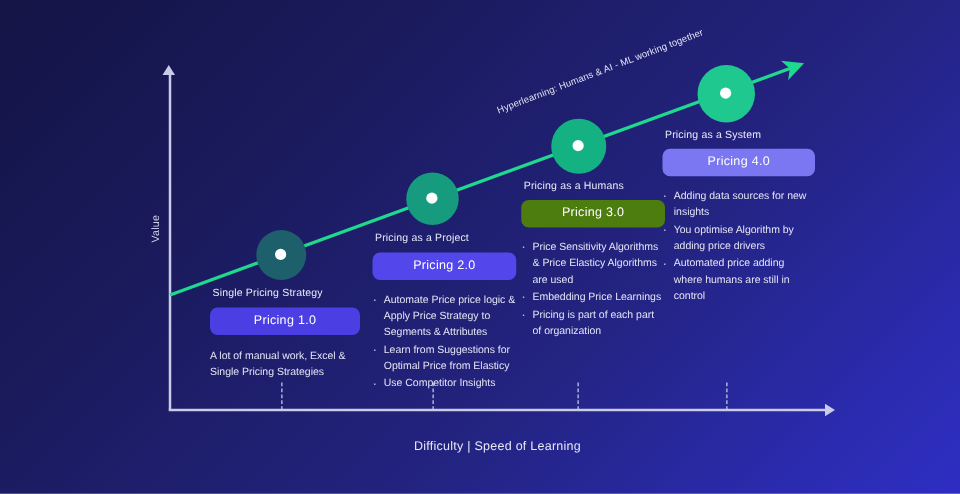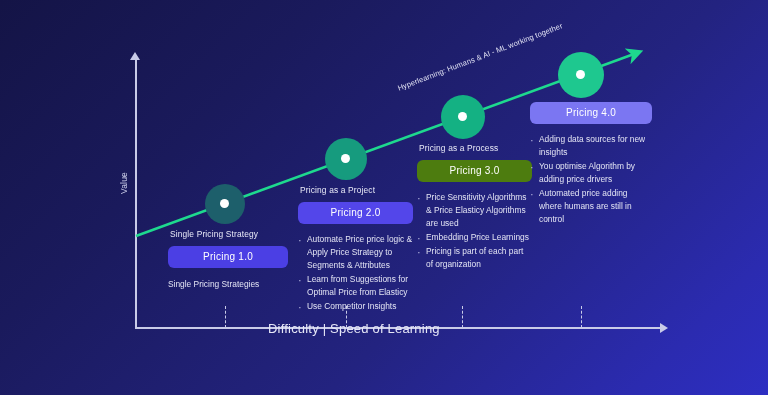--- a/index.html
+++ b/index.html
@@ -18,22 +18,22 @@
   .axis-arrow{position:absolute;width:0;height:0;}
   #y-arrow{left:130px;top:52px;border-left:5px solid transparent;border-right:5px solid transparent;border-bottom:8px solid #c9cbe8;}
   #x-arrow{left:660px;top:323px;border-top:5px solid transparent;border-bottom:5px solid transparent;border-left:8px solid #c9cbe8;}
 
   #y-axis-label{
     position:absolute;left:94px;top:178px;width:60px;text-align:center;
     transform:rotate(-90deg);transform-origin:center center;
     font-size:8.5px;color:#d2d4ef;letter-spacing:.2px;
   }
   #x-axis-label{
-    position:absolute;left:268px;top:321px;width:260px;
-    font-size:13px;color:#e6e7f7;letter-spacing:.2px;
+    position:absolute;left:268px;top:352px;width:260px;text-align:center;
+    font-size:10px;color:#e6e7f7;letter-spacing:.2px;
   }
 
   
   .tick-dash{position:absolute;width:0;border-left:1.6px dashed #c9cbe8;top:306px;height:22px;}
 
   
   #trend-svg{position:absolute;left:0;top:0;width:768px;height:395px;pointer-events:none;}
 
   
   .node{position:absolute;border-radius:50%;}
@@ -103,45 +103,47 @@
 
   <div class="node" style="left:558px;top:52px;width:46px;height:46px;background:#1ec88f;"></div>
   <div class="node-dot" style="left:576px;top:70px;"></div>
 
   <div id="diagonal-label">Hyperlearning: Humans &amp; AI - ML working together</div>
 
   <div class="stage-block" style="left:168px;top:229px;width:120px;">
     <div class="stage-caption">Single Pricing Strategy</div>
     <button class="stage-pill" style="background:#4b3fe4;">Pricing 1.0</button>
     <div class="stage-desc">
+      <span class="desc-line">A lot of manual work, Excel &amp;</span>
       <span class="desc-line">Single Pricing Strategies</span>
     </div>
   </div>
 
   <div class="stage-block" style="left:298px;top:185px;width:115px;">
     <div class="stage-caption">Pricing as a Project</div>
     <button class="stage-pill" style="background:#5346ea;">Pricing 2.0</button>
     <ul class="bullets">
       <li>Automate Price price logic &amp; Apply Price Strategy  to Segments &amp; Attributes</li>
       <li>Learn from Suggestions for Optimal Price from Elasticy</li>
       <li>Use Competitor Insights</li>
     </ul>
   </div>
 
   <div class="stage-block" style="left:417px;top:143px;width:115px;">
-    <div class="stage-caption">Pricing as a Process</div>
+    <div class="stage-caption">Pricing as a Humans</div>
     <button class="stage-pill" style="background:#4d7c0f;">Pricing 3.0</button>
     <ul class="bullets">
       <li>Price Sensitivity Algorithms &amp; Price Elasticy Algorithms are used</li>
       <li>Embedding Price Learnings</li>
       <li>Pricing is part of each part of organization</li>
     </ul>
   </div>
 
   <div class="stage-block" style="left:530px;top:102px;width:122px;">
+    <div class="stage-caption">Pricing as a System</div>
     <button class="stage-pill" style="background:#7b76f2;">Pricing 4.0</button>
     <ul class="bullets">
       <li>Adding data sources for new insights</li>
       <li>You optimise Algorithm by adding price drivers</li>
       <li>Automated price adding where humans are still in control</li>
     </ul>
   </div>
 
 </div>
 

